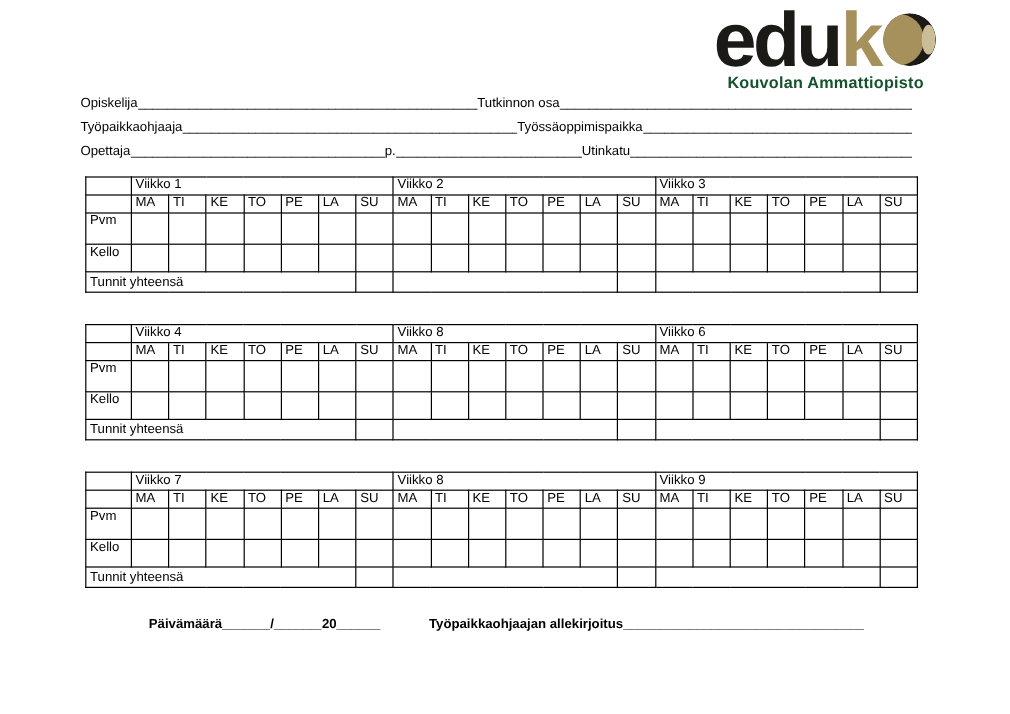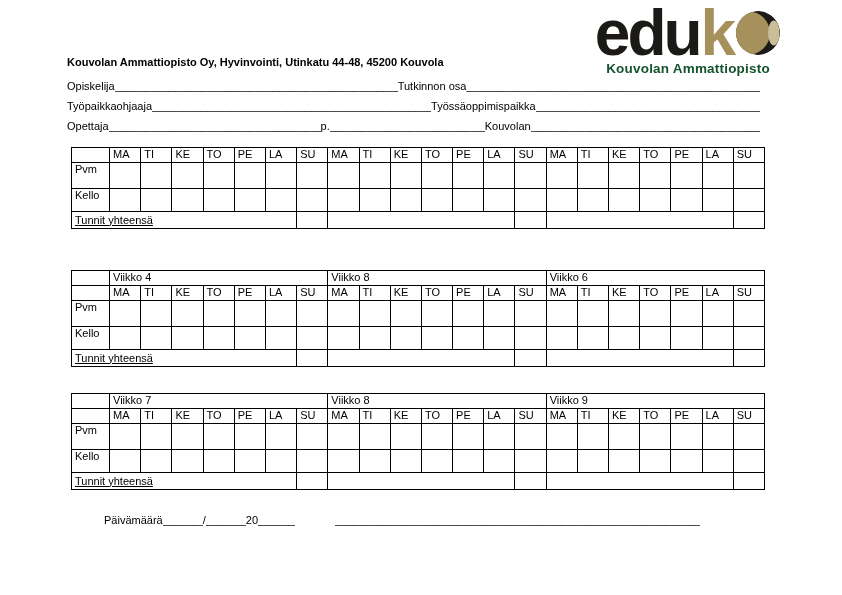--- a/index.html
+++ b/index.html
@@ -27,24 +27,24 @@
   .grow{flex:1 1 0;width:auto;}
   
   table.week-table{position:absolute;left:71px;border-collapse:collapse;table-layout:fixed;
         width:694px;font-size:11px;}
   .t1{top:147px}.t2{top:270px}.t3{top:393px}
   table.week-table td{border:1px solid #000;padding:0 0 0 3px;vertical-align:top;
         overflow:hidden;line-height:13px;white-space:nowrap;}
   tr.r1 td,tr.r2 td{height:14px;line-height:13px;}
   tr.r3 td{height:25px;}
   tr.r4 td{height:22px;}
-  tr.r5 td{height:16px;vertical-align:middle;text-decoration:underline;}
+  tr.r5 td{height:16px;vertical-align:middle;}
   
-  .footer{position:absolute;left:104px;top:513px;width:596px;display:flex;
-          font-size:11px;line-height:15px;white-space:nowrap;align-items:center;}
+  .footer{position:absolute;left:124px;top:513px;width:596px;display:flex;
+          font-size:11px;line-height:15px;white-space:nowrap;align-items:center;font-weight:bold;}
   .gap{flex:none;width:40px;}
 </style>
 </head>
 <body>
 
 <div class="page">
 
   <div class="logo">
     <div class="logo-text">
       <span class="logo-edu">edu</span>
@@ -60,42 +60,41 @@
             <circle id="logo-o-outer" cx="24" cy="24" r="23" fill="#1c1a17"></circle>
             <circle id="logo-o-gold" cx="14" cy="24" r="22.5" fill="#a6905c"></circle>
             <ellipse id="logo-o-lens" cx="40.5" cy="24" rx="6" ry="13" fill="#cabd97"></ellipse>
           </g>
         </svg>
       </span>
     </div>
     <div class="logo-tagline">Kouvolan Ammattiopisto</div>
   </div>
 
-  <div class="address">Kouvolan Ammattiopisto Oy, Hyvinvointi, Utinkatu 44-48, 45200 Kouvola</div>
 
   <div class="fline f1">
     <span class="flabel">Opiskelija</span>
     <span class="fill" style="width:283px">__________________________________________________________________________________________</span>
     <span class="flabel">Tutkinnon osa</span>
     <span class="fill grow">__________________________________________________________________________________________</span>
   </div>
 
   <div class="fline f2">
     <span class="flabel">Työpaikkaohjaaja</span>
     <span class="fill" style="width:279px">__________________________________________________________________________________________</span>
     <span class="flabel">Työssäoppimispaikka</span>
     <span class="fill grow">__________________________________________________________________________________________</span>
   </div>
 
   <div class="fline f3">
     <span class="flabel">Opettaja</span>
     <span class="fill" style="width:212px">__________________________________________________________________________________________</span>
     <span class="flabel">p.</span>
     <span class="fill" style="width:155px">__________________________________________________________________________________________</span>
-    <span class="flabel">Kouvolan</span>
+    <span class="flabel">Utinkatu</span>
     <span class="fill grow">__________________________________________________________________________________________</span>
   </div>
 
   <table class="week-table t1">
       <colgroup>
         <col style="width: 38px;">
         <col>
         <col>
         <col>
         <col>
@@ -111,20 +110,26 @@
         <col>
         <col>
         <col>
         <col>
         <col>
         <col>
         <col>
         <col>
       </colgroup>
       <tbody>
+        <tr class="r1">
+          <td></td>
+          <td colspan="7">Viikko 1</td>
+          <td colspan="7">Viikko 2</td>
+          <td colspan="7">Viikko 3</td>
+        </tr>
         <tr class="r2">
           <td></td>
           <td>MA</td>
           <td>TI</td>
           <td>KE</td>
           <td>TO</td>
           <td>PE</td>
           <td>LA</td>
           <td>SU</td>
           <td>MA</td>
@@ -430,16 +435,17 @@
     </table>
 
   <div class="footer">
     <span class="flabel">Päivämäärä</span>
     <span class="fill" style="width:40px">__________________________________________________________________________________________</span>
     <span class="flabel">/</span>
     <span class="fill" style="width:40px">__________________________________________________________________________________________</span>
     <span class="flabel">20</span>
     <span class="fill" style="width:37px">__________________________________________________________________________________________</span>
     <span class="gap"></span>
+    <span class="flabel">Työpaikkaohjaajan allekirjoitus</span>
     <span class="fill grow">__________________________________________________________________________________________</span>
   </div>
 
 </div>
 
 </body></html>

